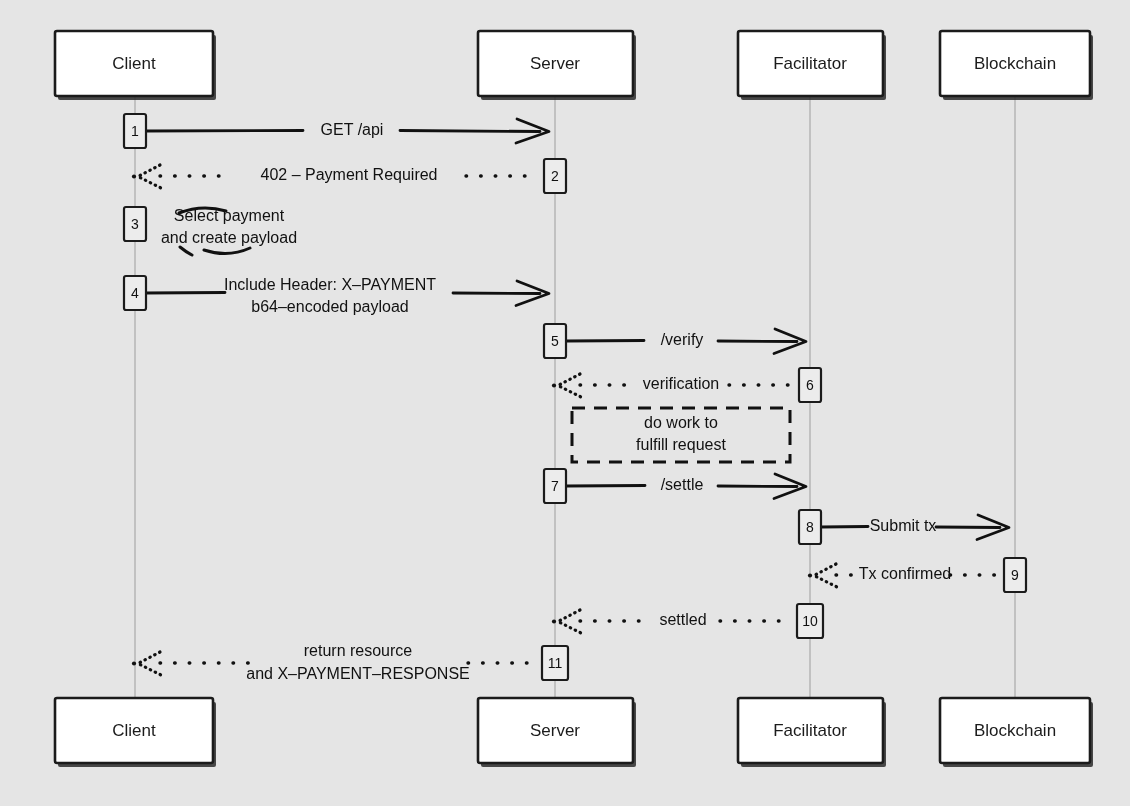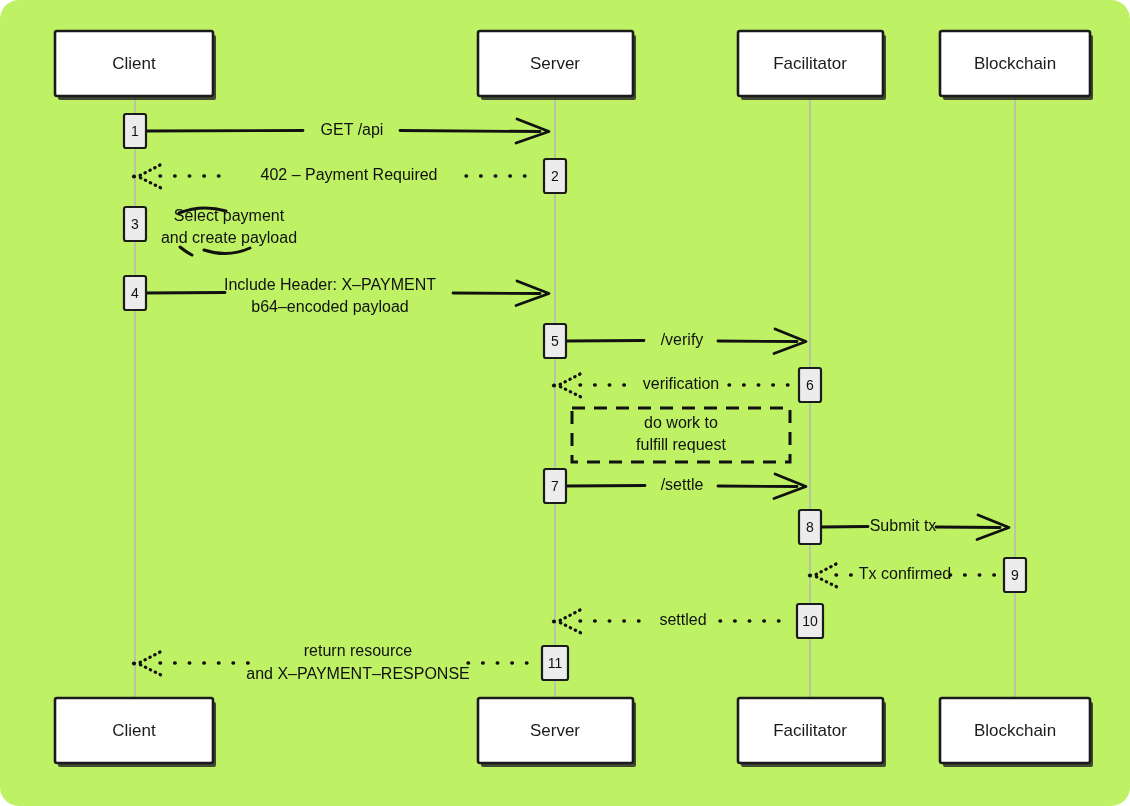--- a/index.html
+++ b/index.html
@@ -7,23 +7,22 @@
     padding: 0;
     background: #ffffff;
   }
   body {
     font-family: "Liberation Sans", sans-serif;
   }
   #diagram-root {
     position: relative;
     width: 1130px;
     height: 806px;
-    background: #bef264;
+    background: #e5e5e5;
     overflow: hidden;
-    border-radius: 19px;
   }
   #seq-svg {
     position: absolute;
     top: 0;
     left: 0;
     width: 1130px;
     height: 806px;
     display: block;
   }
   .participant-box {

